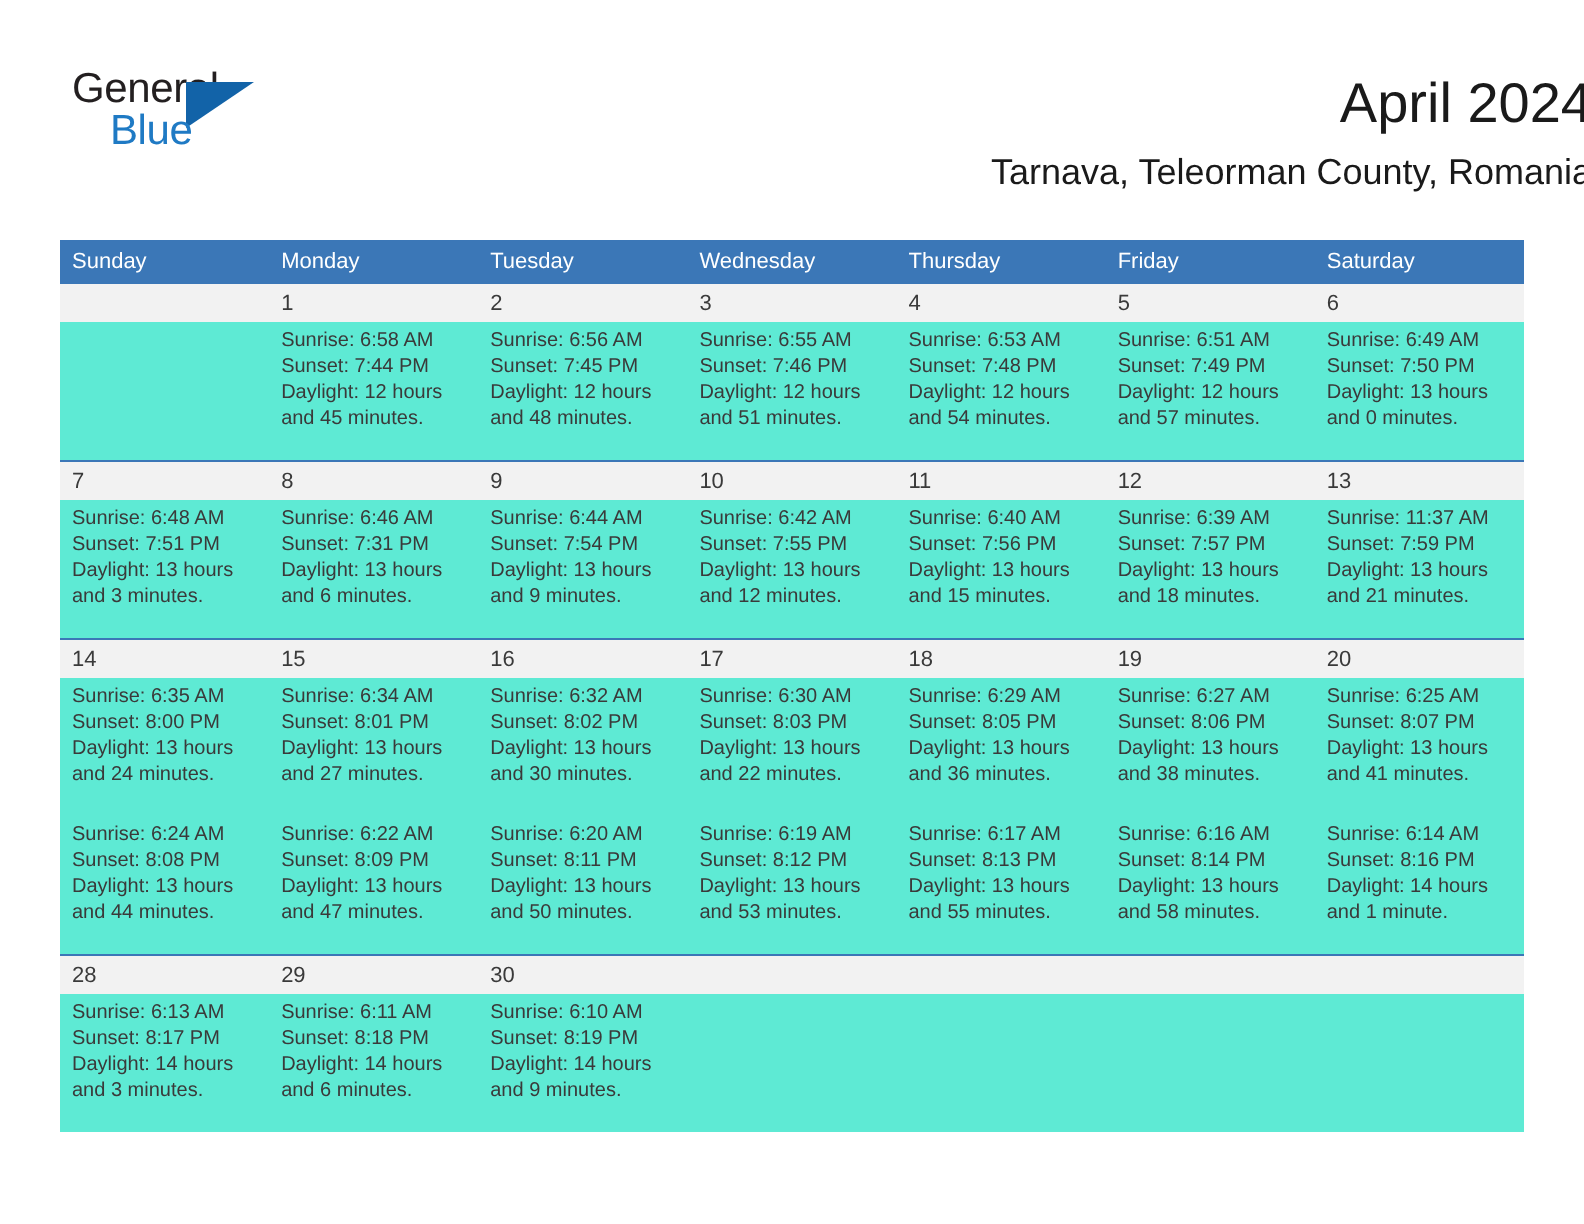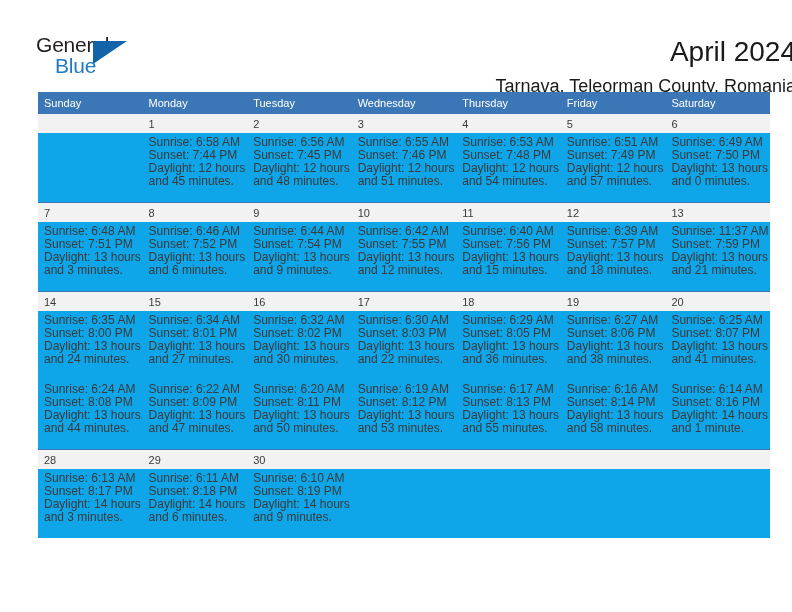--- a/index.html
+++ b/index.html
@@ -80,23 +80,22 @@
     top: 76px;
     font-size: 18px;
     color: #1a1a1a;
     white-space: nowrap;
   }
 
   
   .calendar {
     position: absolute;
     left: 30px;
-    top: 92px;
+    top: 120px;
     width: 732px;
-    margin-left: 8px;
   }
   .cal-table {
     border-collapse: collapse;
     table-layout: fixed;
     width: 732px;
   }
   .cal-table col { width: 104.57px; }
 
   thead th {
     background: #3b77b7;
@@ -114,22 +113,22 @@
     font-size: 11px;
     color: #3a3a3a;
     padding: 4px 0 3px 6px;
     vertical-align: top;
     border-top: 1px solid #3b77b7;
   }
   tbody tr.week-dates.first-week td {
     border-top: none;
   }
   tbody tr.week-info td {
-    background: #0ea5e9;
-    font-size: 12px;
+    background: #5eead4;
+    font-size: 10px;
     line-height: 13px;
     color: #3a3a3a;
     padding: 3px 8px 14px 6px;
     vertical-align: top;
   }
   .info-line { display: block; white-space: nowrap; }
   .empty-cell { }
 </style>
 </head>
 <body>
@@ -232,21 +231,21 @@
         </tr>
         <tr class="week-info">
           <td>
             <span class="info-line">Sunrise: 6:48 AM</span>
             <span class="info-line">Sunset: 7:51 PM</span>
             <span class="info-line">Daylight: 13 hours</span>
             <span class="info-line">and 3 minutes.</span>
           </td>
           <td>
             <span class="info-line">Sunrise: 6:46 AM</span>
-            <span class="info-line">Sunset: 7:52 PM</span>
+            <span class="info-line">Sunset: 7:31 PM</span>
             <span class="info-line">Daylight: 13 hours</span>
             <span class="info-line">and 6 minutes.</span>
           </td>
           <td>
             <span class="info-line">Sunrise: 6:44 AM</span>
             <span class="info-line">Sunset: 7:54 PM</span>
             <span class="info-line">Daylight: 13 hours</span>
             <span class="info-line">and 9 minutes.</span>
           </td>
           <td>

